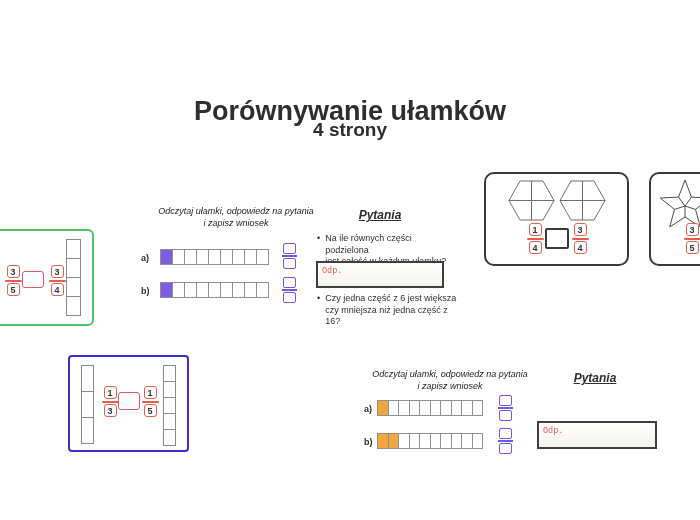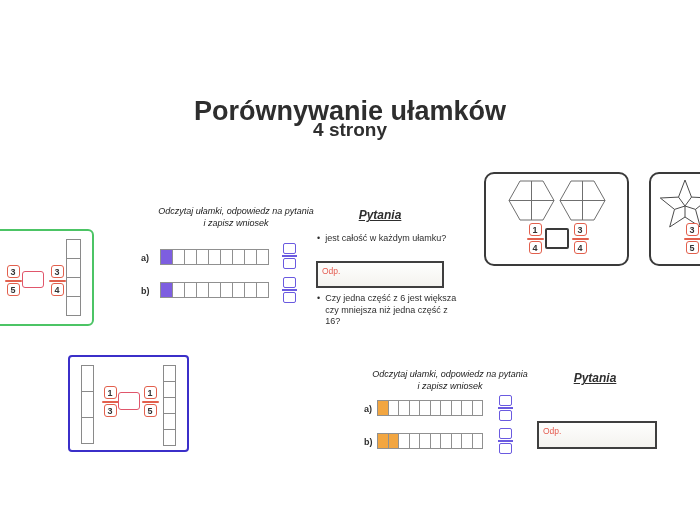--- a/index.html
+++ b/index.html
@@ -53,21 +53,21 @@
   
   .instr { position:absolute; width:176px; text-align:center; font-style:italic; font-size:9px; line-height:1.35; color:#222; }
   .rowlab { position:absolute; font-size:9px; font-weight:bold; }
 
   
   .pyt-head { position:absolute; width:160px; text-align:center; font-size:12px; font-weight:bold; font-style:italic; text-decoration:underline; }
   .question { position:absolute; font-size:9px; line-height:1.3; display:flex; }
   .question .btxt span { display:block; }
   .question::before { content:"\2022"; margin-right:5px; font-size:9px; }
   .odp { position:absolute; border:2px solid #3f3f3f; background:linear-gradient(180deg,#fefefd 0%,#f4f3ef 100%); }
-  .odp span { display:block; padding:3px 0 0 4px; font-size:8.5px; color:#e45a4e; }
+  .odp span { display:block; padding:3px 0 0 4px; font-size:8.5px; color:#e45a4e;font-family:Liberation Mono, monospace; }
 
   svg.shape { display:block; }
   svg.shape polygon, svg.shape line { fill:none; stroke:#6f6f6f; stroke-width:1; }
   svg.shape.starline polygon, svg.shape.starline line { stroke:#4c4c4c; }
 </style>
 </head>
 <body>
 
 <div id="page">
 
@@ -129,20 +129,21 @@
     </div>
   <div class="ans" style="left:282px; top:277px;">
     <div class="abox"></div>
     <div class="aline"></div>
     <div class="abox"></div>
   </div>
 
   <div class="pyt-head" style="left:300px; top:208px;">Pytania</div>
   <div class="question" style="left:317px; top:233px; width:140px;">
     <div class="btxt">
+      <span>Na ile równych części podzielona</span>
       <span>jest całość w każdym ułamku?</span>
     </div>
   </div>
   <div class="odp" style="left:316px; top:261px; width:128px; height:27px;">
     <span>Odp.</span>
   </div>
   <div class="question" style="left:317px; top:293px; width:145px;">
     <div class="btxt">
       <span>Czy jedna część z 6 jest większa</span>
       <span>czy mniejsza niż jedna część z 16?</span>

